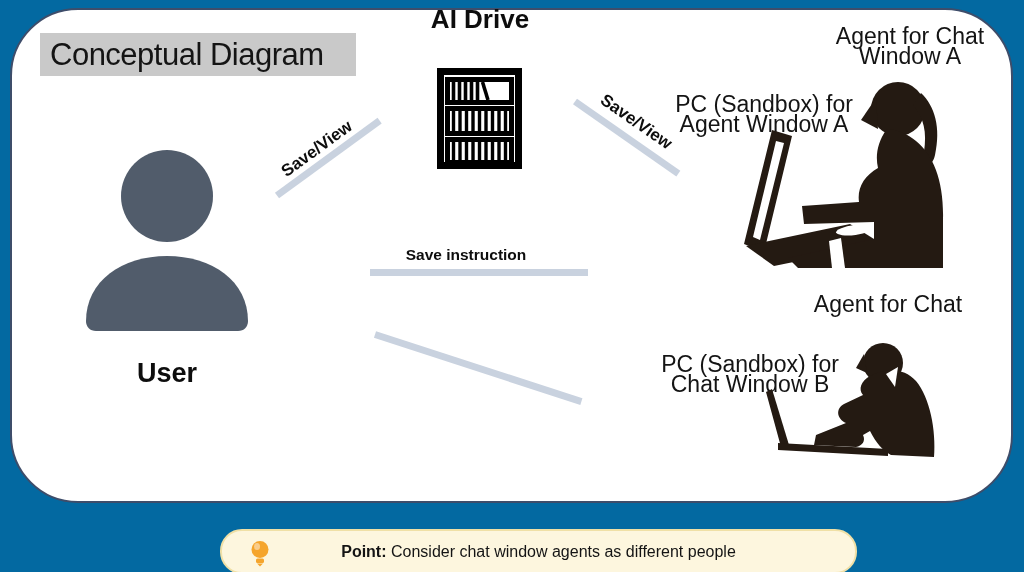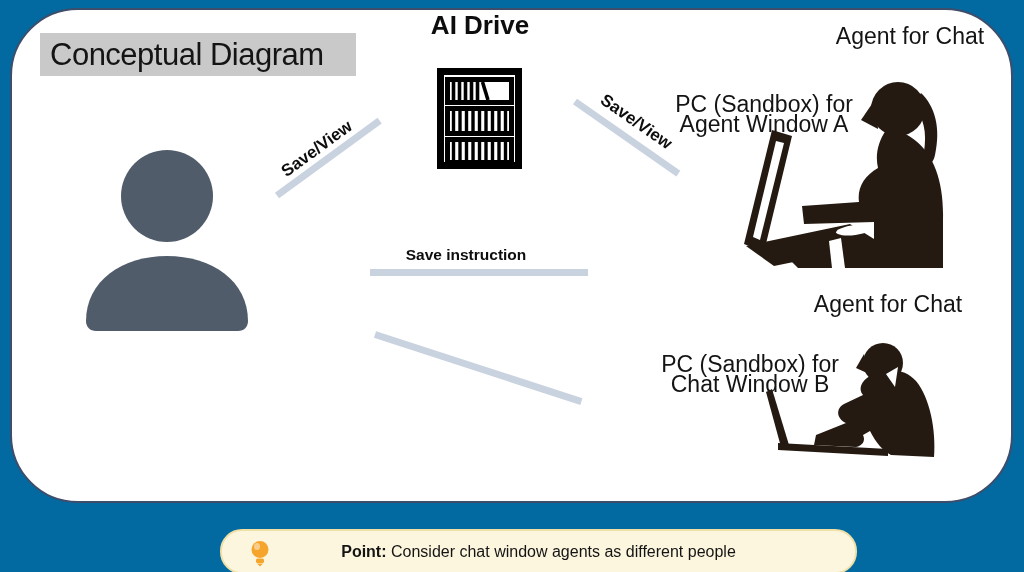--- a/index.html
+++ b/index.html
@@ -12,21 +12,21 @@
   body{font-family:"Liberation Sans",sans-serif;color:#1a1a1a;}
   .stage{position:relative;width:1024px;height:572px;background:#0369a1;overflow:hidden;}
 
   .frame{position:absolute;left:10px;top:8px;width:1003px;height:495px;
     border:2px solid var(--border-color);border-radius:68px;background:#fff;}
 
   .title-box{position:absolute;left:40px;top:33px;width:316px;height:43px;
     background:var(--title-bg);font-size:31px;line-height:43px;padding-left:10px;
     color:#141414;letter-spacing:-0.5px;white-space:nowrap;}
 
-  .ai-drive-label{position:absolute;left:400px;top:10px;width:160px;text-align:center;
+  .ai-drive-label{position:absolute;left:400px;top:4px;width:160px;text-align:center;
     font-size:26px;font-weight:bold;color:#0d0d0d;}
   .bookshelf{position:absolute;left:437px;top:68px;width:85px;height:101px;}
 
   .user-icon{position:absolute;left:86px;top:150px;width:162px;height:181px;}
   .user-label{position:absolute;left:86px;top:358px;width:162px;text-align:center;
     font-size:27px;font-weight:bold;color:#0d0d0d;}
 
   .connector{position:absolute;height:7px;background:var(--line-color);
     transform-origin:0 50%;}
   .conn-1{left:277px;top:192px;width:127px;transform:rotate(-36.1deg);}
@@ -104,32 +104,34 @@
       <line x1="55.5" y1="74" x2="55.5" y2="92"></line>
         <line x1="62" y1="74" x2="62" y2="92"></line>
       <line x1="68.5" y1="74" x2="68.5" y2="92"></line>
     </g>
   </svg>
 
   <svg class="user-icon" viewBox="0 0 162 181">
     <circle cx="81" cy="46" r="46" fill="var(--user-fill)"></circle>
     <path d="M10,181 C4,181 0,177 0,171 C0,131 36,106 81,106 C126,106 162,131 162,171 C162,177 158,181 152,181 Z" fill="var(--user-fill)"></path>
   </svg>
+  <div class="user-label">User</div>
 
   <div class="connector conn-1"></div>
   <div class="connector conn-2"></div>
   <div class="connector conn-3"></div>
   <div class="connector conn-4"></div>
 
   <div class="diag-label sv-1">Save/View</div>
   <div class="diag-label sv-2">Save/View</div>
   <div class="diag-label chat-label">Save instruction</div>
 
   <div class="node-label agent-a">
     <div>Agent for Chat</div>
+    <div>Window A</div>
   </div>
   <div class="node-label pc-a">
     <div>PC (Sandbox) for</div>
     <div>Agent Window A</div>
   </div>
 
   <svg class="agent-a-figure" viewBox="0 0 225 188">
     <g fill="var(--silhouette)">
 
       <path fill-rule="evenodd" d="M44,50 L64,56 L36,172 L16,164 Z M48,61 L56,63 L32,160 L25,157 Z"></path>

